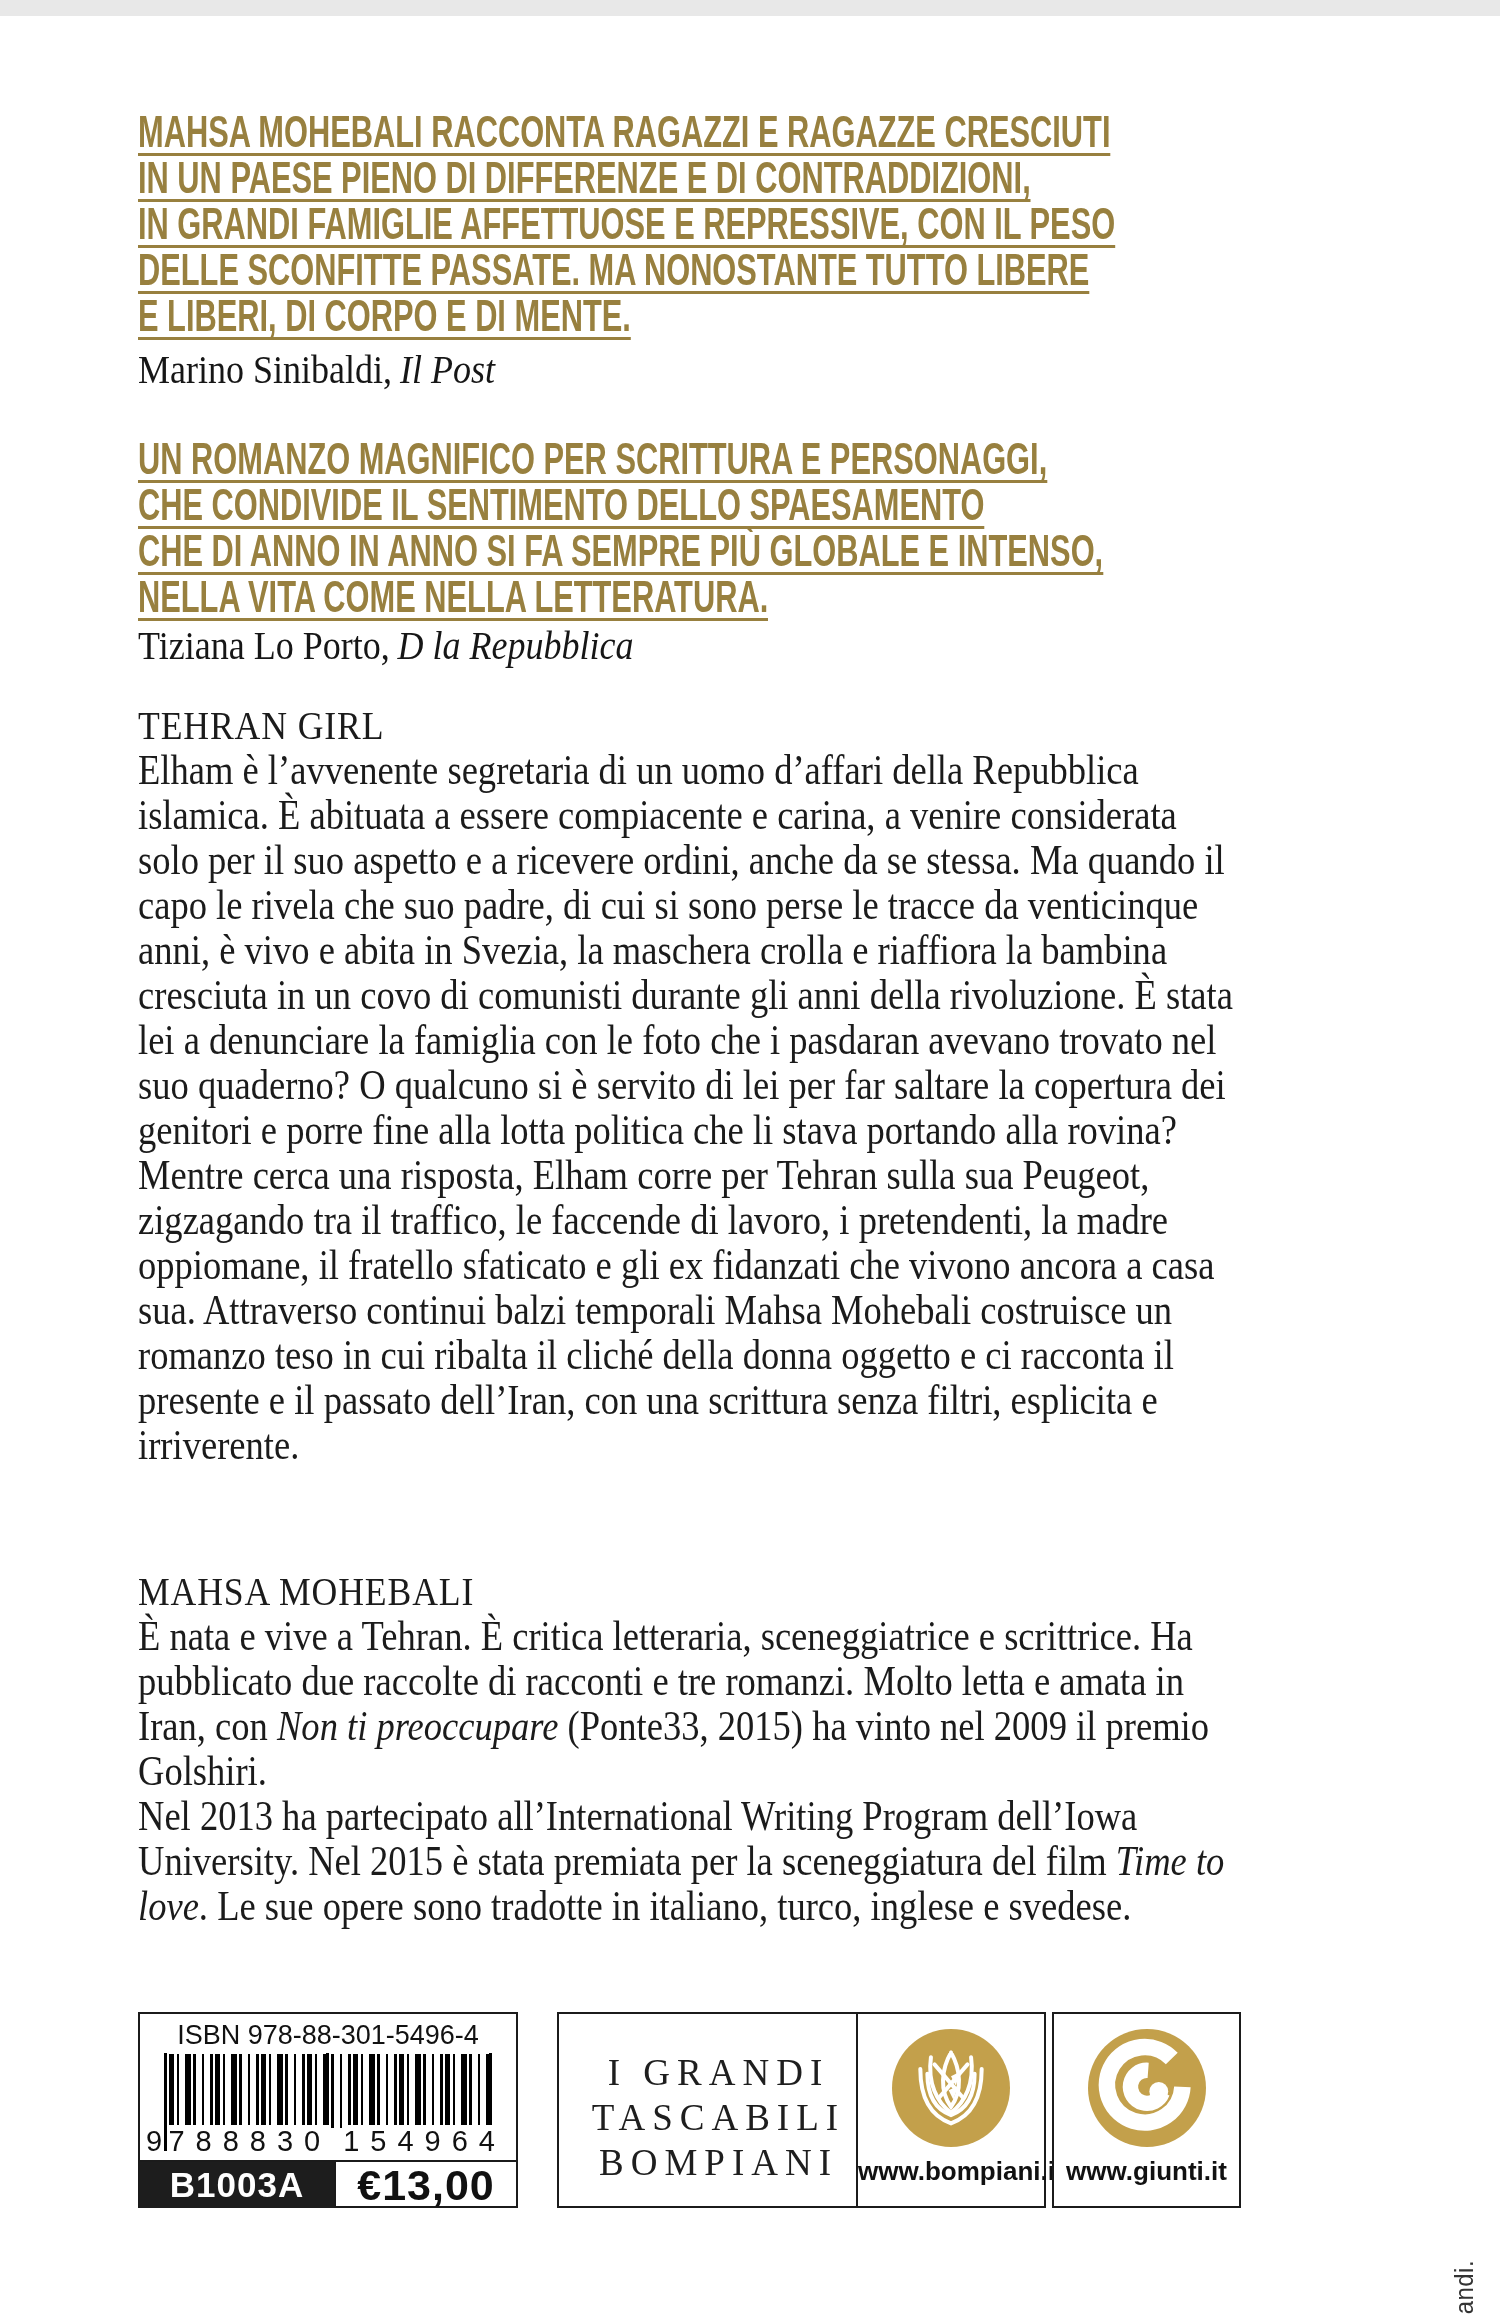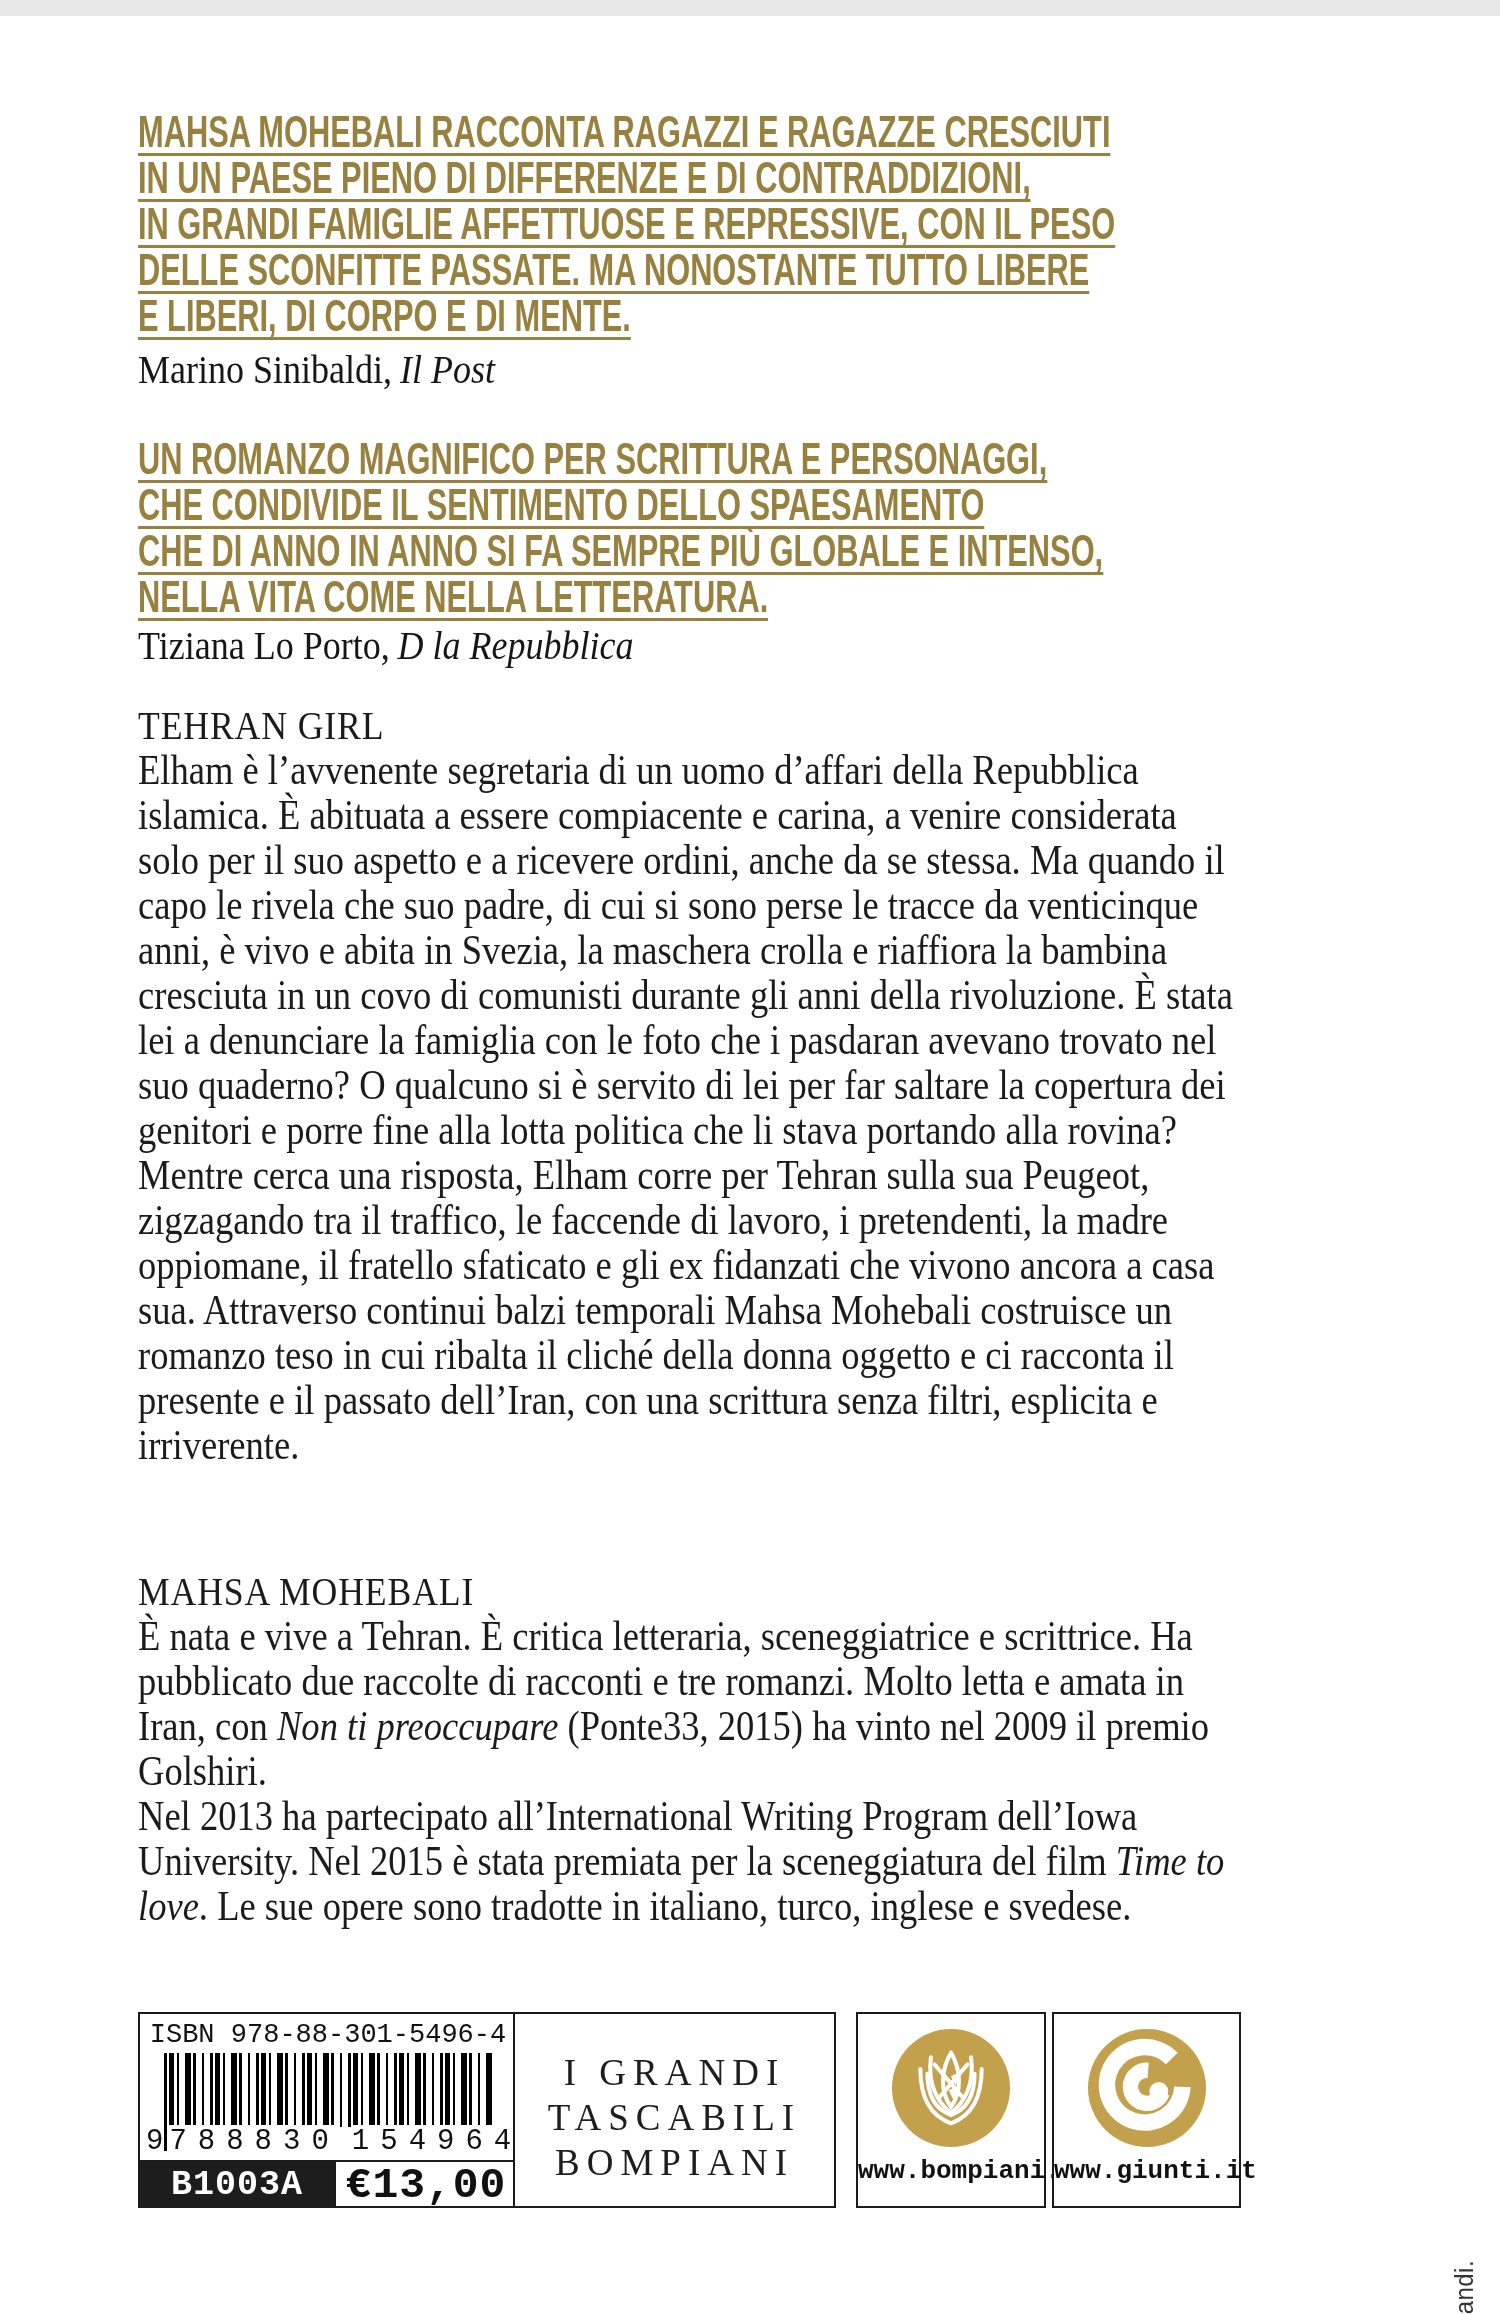--- a/index.html
+++ b/index.html
@@ -36,21 +36,21 @@
   .para{
     position:absolute;left:138px;width:1272px;font-size:42px;line-height:45px;
     transform:scaleX(0.87);transform-origin:0 0;color:#1b1b1b;
     text-align:left;
   }
   .para em{font-style:italic;}
   
   .cell{
     position:absolute;top:1996px;height:196px;background:#fff;
     border:2px solid #1b1b1b;box-sizing:border-box;
-    font-family:Liberation Mono, monospace;
+    font-family:Liberation Sans, sans-serif;
   }
   .cell-barcode{left:138px;width:380px;}
   .bc-area{position:relative;height:146px;border-bottom:2px solid #1b1b1b;text-align:center;}
   .bc-isbn{padding-top:6px;font-size:27px;color:#111;}
   .bc-bars{
     position:relative;height:74px;margin:3px 24px 0 24px;
     background:
       repeating-linear-gradient(90deg,
         #000 0 3px,#fff 3px 5px,#000 5px 10px,#fff 10px 13px,
         #000 13px 15px,#fff 15px 21px,#000 21px 27px,#fff 27px 29px,
@@ -68,21 +68,21 @@
   .bc-digits .grp{flex:1;text-align:center;letter-spacing:11px;background:#fff;margin:0 6px;}
   .bc-row{display:flex;height:46px;}
   .bc-code{
     width:194px;background:#1d1d1d;color:#fff;font-weight:bold;font-size:35px;
     display:flex;align-items:center;justify-content:center;letter-spacing:1px;
   }
   .bc-price{
     flex:1;border-left:2px solid #1b1b1b;display:flex;align-items:center;justify-content:center;
     font-weight:bold;font-size:43px;color:#111;letter-spacing:1px;
   }
-  .cell-series{left:513px;width:323px;font-family:"Liberation Serif", serif;}
+  .cell-series{left:557px;width:323px;font-family:"Liberation Serif", serif;}
   .series-inner{padding-top:36px;text-align:center;}
   .series-line{font-size:37px;line-height:45px;letter-spacing:7px;color:#1e1e1e;white-space:nowrap;}
   .cell-logo{text-align:center;}
   .cell-bompiani{left:856px;width:190px;}
   .cell-giunti{left:1052px;width:189px;}
   .logo-circle{width:118px;height:118px;margin:15px auto 0 auto;display:block;}
   .logo-url{margin-top:9px;font-size:26px;font-weight:bold;color:#111;letter-spacing:0px;}
   
   .credit{
     position:absolute;right:20px;bottom:70px;

